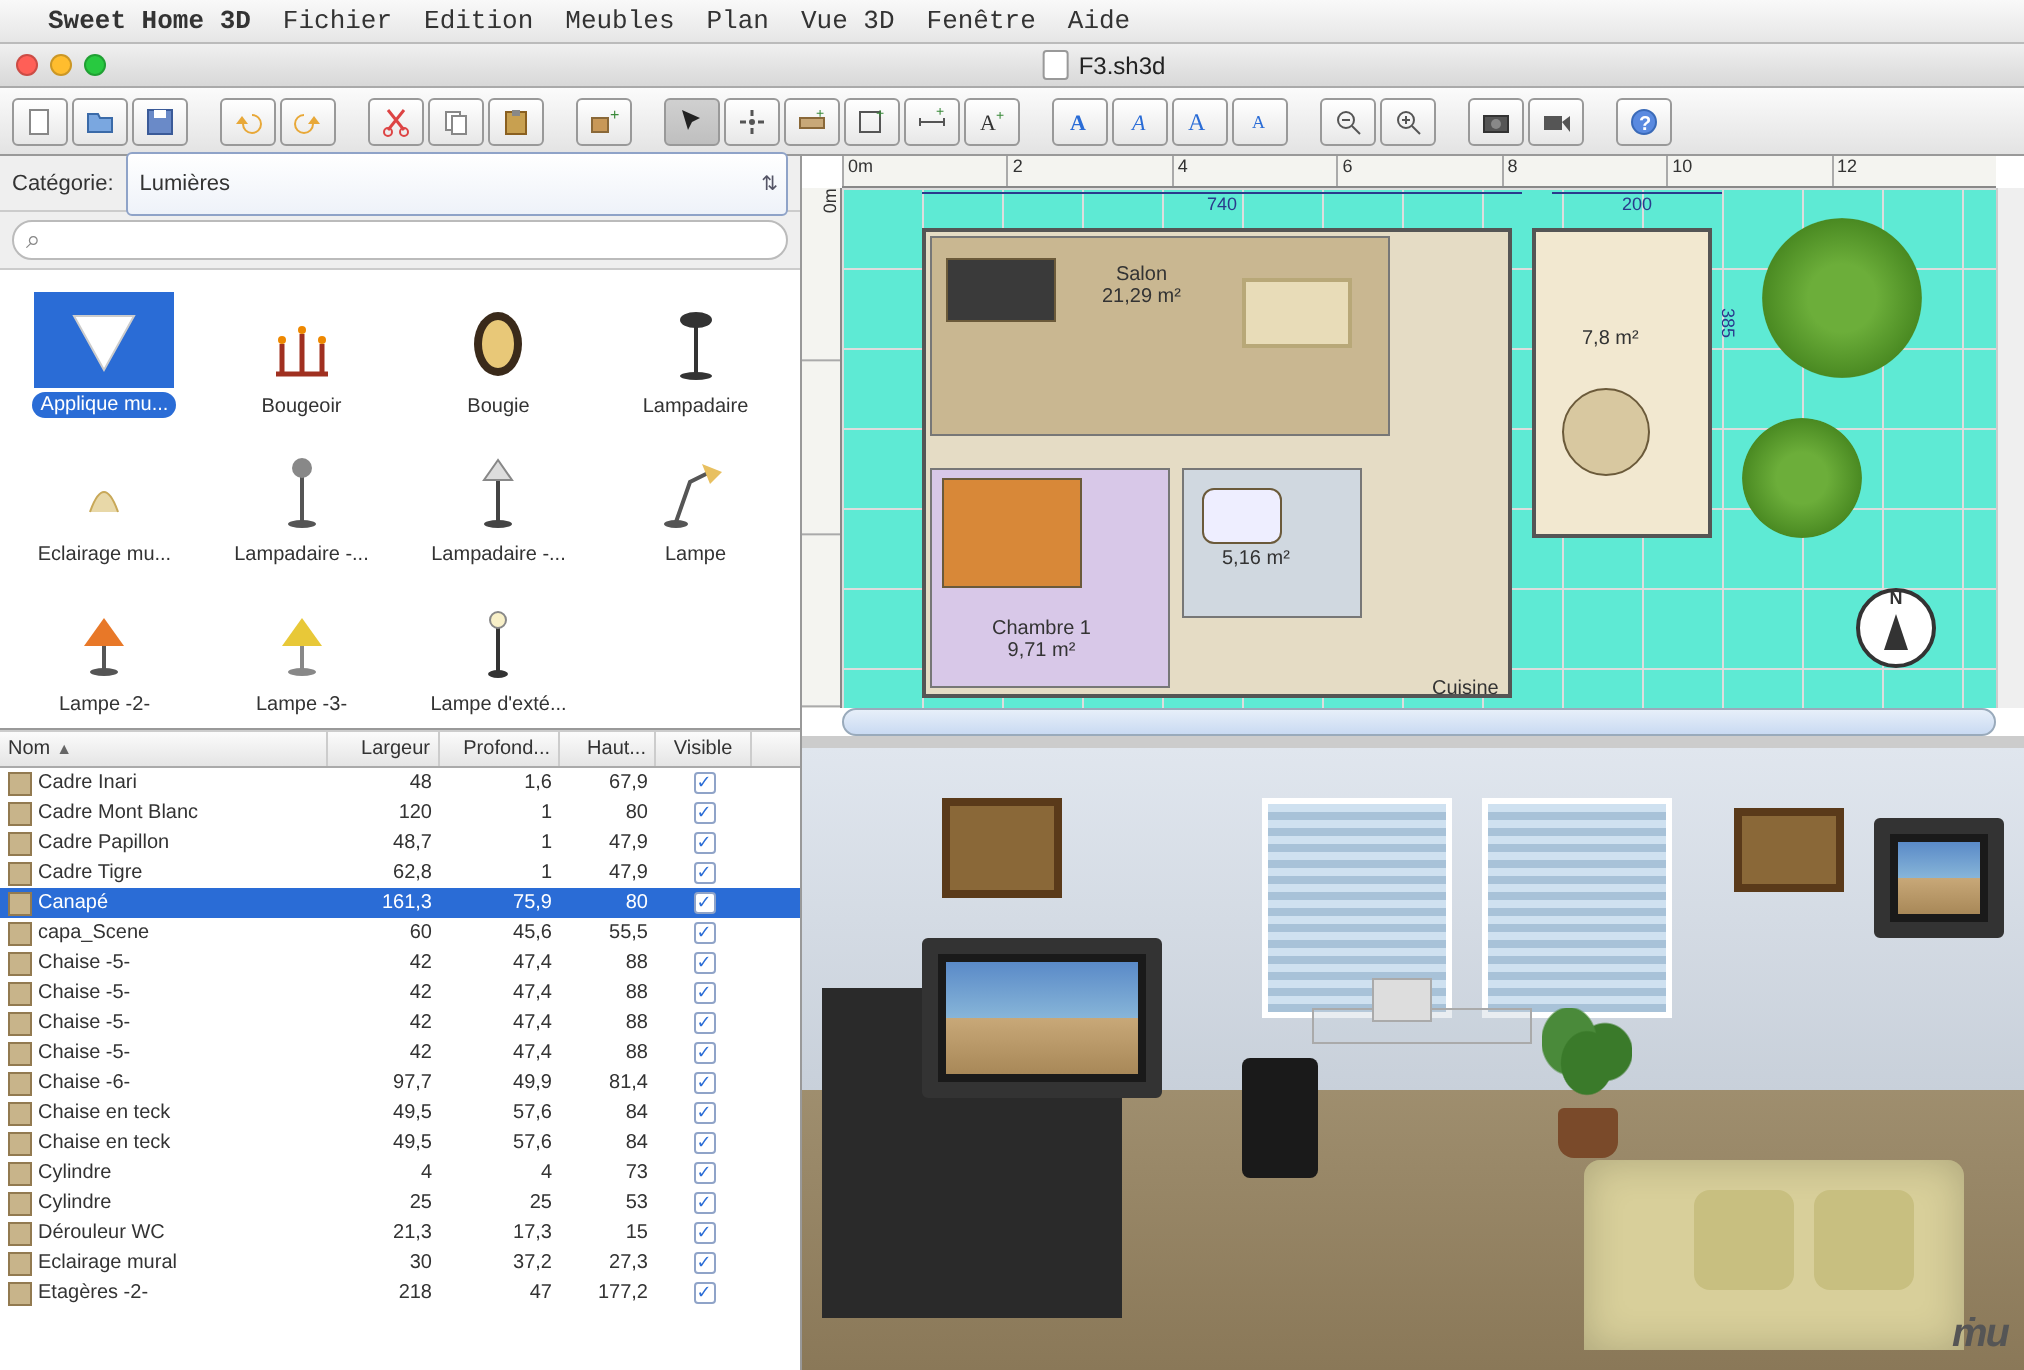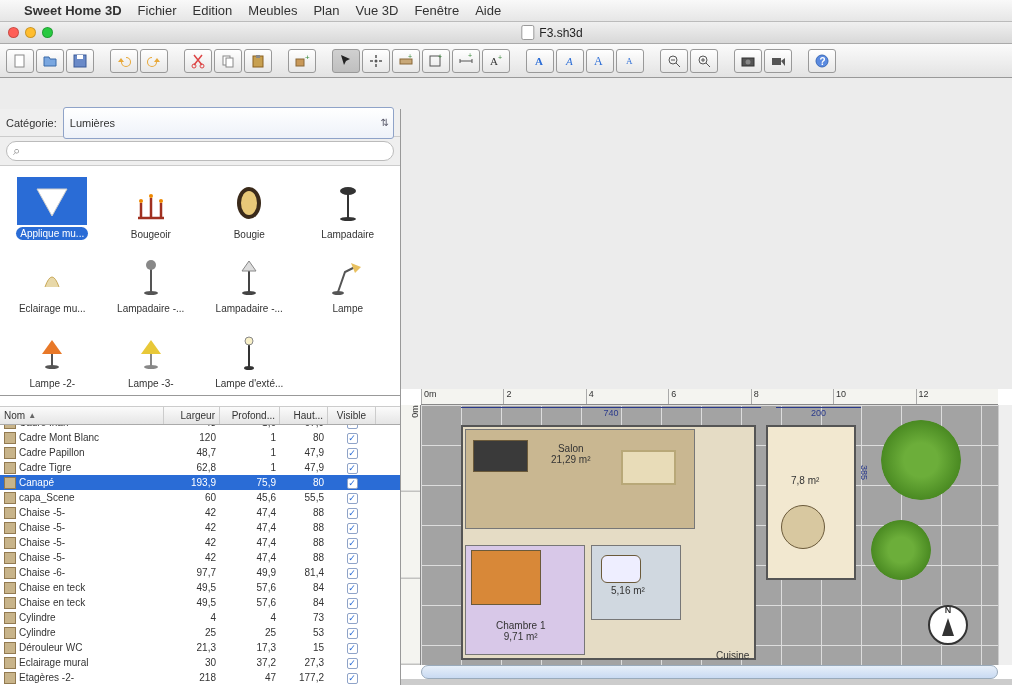--- a/index.html
+++ b/index.html
@@ -2,41 +2,41 @@
 <html><head>
 <meta charset="utf-8">
 <style>
 * { box-sizing: border-box; margin: 0; padding: 0; }
 body { font-family: "Lucida Grande", Helvetica, Arial, sans-serif; font-size: 11px; color: #333; background: #ececec; width: 1012px; height: 685px; overflow: hidden; }
 
 
 .menubar { height: 22px; background: linear-gradient(#f9f9f9,#e6e6e6); border-bottom: 1px solid #bbb; display: flex; align-items: center; padding: 0 8px; gap: 16px; font-size: 13px; }
 .apple { font-size: 15px; }
 .menubar .appname { font-weight: bold; }
-.menuitem { cursor: default; }
+.menuitem { cursor: default; font-family: Liberation Mono, monospace; }
 
 
 .titlebar { height: 22px; background: linear-gradient(#f0f0f0,#d8d8d8); border-bottom: 1px solid #aaa; display: flex; align-items: center; padding: 0 8px; position: relative; }
 .traffic { display: flex; gap: 6px; }
 .traffic span { width: 11px; height: 11px; border-radius: 50%; border: 1px solid rgba(0,0,0,.2); }
 .t-close { background: #ff5f57; }
 .t-min { background: #ffbd2e; }
 .t-max { background: #28c940; }
 .wintitle { position: absolute; left: 50%; transform: translateX(-50%); font-size: 12px; color: #222; display:flex; align-items:center; gap:5px;margin-left:46px;}
 .docicon { width:13px; height:15px; background:#fff; border:1px solid #999; border-radius:2px; display:inline-block;}
 
 
 .toolbar { height: 34px; background: linear-gradient(#fbfbfb,#e3e3e3); border-bottom: 1px solid #999; display: flex; align-items: center; padding: 0 6px; gap: 4px; }
 .tb-group { display: flex; gap: 2px; }
 .tb-btn { width: 28px; height: 24px; background: linear-gradient(#fff,#e7e7e7); border: 1px solid #999; border-radius: 3px; display:flex; align-items:center; justify-content:center; cursor:default; font-size:12px; color:#444;}
 .tb-sep { width: 8px; }
 .tb-btn.active { background: linear-gradient(#d0d0d0,#bfbfbf); }
 
 
-.content { display: flex; height: calc(685px - 22px - 22px - 34px); align-items: flex-end; }
+.content { display: flex; height: calc(685px - 22px - 22px - 34px); }
 .left-panel { width: 401px; display:flex; flex-direction:column; border-right:1px solid #999; background:#fff;}
 .right-panel { flex:1; display:flex; flex-direction:column; }
 
 
 .catrow { height: 28px; display:flex; align-items:center; padding: 3px 6px; gap:6px; background:#efefef; border-bottom:1px solid #ccc;}
 .catlabel { font-size:11px; }
 .catselect { flex:1; height:32px; border:1px solid #8fa3c8; border-radius:3px; background:linear-gradient(#fff,#eef2f9); padding:0 20px 0 6px; font-size:11px; position:relative; display:flex; align-items:center;}
 .catselect::after { content:"⇅"; position:absolute; right:4px; color:#556; font-size:10px; }
 
 
@@ -48,42 +48,42 @@
 .catalog { flex: 0 0 230px; overflow:auto; background:#fff; padding:4px; display:grid; grid-template-columns: repeat(4, 1fr); gap:2px; border-bottom:1px solid #999;}
 .cat-item { display:flex; flex-direction:column; align-items:center; justify-content:flex-end; height:72px; padding:2px; cursor:default; border-radius:3px;}
 .cat-item.selected { }
 .cat-item.selected .cat-thumb { background:#2a6cd6; }
 .cat-item.selected .cat-label { background:#2a6cd6; color:#fff; border-radius:7px; padding:1px 4px;}
 .cat-thumb { width:70px; height:48px; display:flex; align-items:center; justify-content:center; }
 .cat-label { font-size:10px; text-align:center; white-space:nowrap; overflow:hidden; text-overflow:ellipsis; max-width:88px; margin-top:2px;}
 
 
 .furntable { flex:1; overflow:auto; background:#fff; }
-.ft-head { display:flex; position:sticky; top:10px; background:linear-gradient(#fbfbfb,#e5e5e5); border-top:1px solid #ccc; border-bottom:1px solid #aaa; font-size:10px; }
+.ft-head { display:flex; position:sticky; top:0; background:linear-gradient(#fbfbfb,#e5e5e5); border-top:1px solid #ccc; border-bottom:1px solid #aaa; font-size:10px; }
 .ft-head > div { border-right:1px solid #ccc; padding:3px 4px; }
 .col-n { width:164px; display:flex; align-items:center; gap:3px;}
 .col-l { width:56px; text-align:right;}
 .col-p { width:60px; text-align:right;}
 .col-h { width:48px; text-align:right;}
 .col-v { width:48px; text-align:center;}
 .sort-ind { font-size:8px; color:#666; }
 .ft-row { display:flex; font-size:10px; height:15px; align-items:center;}
 .ft-row.selected { background:#2a6cd6; color:#fff; }
 .ft-row > div { padding:1px 4px; }
 .ft-row .col-n { display:flex; align-items:center; gap:3px; overflow:hidden; white-space:nowrap; text-overflow:ellipsis;}
 .row-ico { width:12px; height:12px; background:#c8b48a; border:1px solid #927a50; flex-shrink:0;}
 .chk { width:11px; height:11px; border:1px solid #8fa3c8; border-radius:2px; background:#fff; display:inline-flex; align-items:center; justify-content:center; color:#2a6cd6; font-size:9px; line-height:1;}
 
 
 .plan-pane { flex: 0 0 296px; background:#fff; border-bottom:6px solid #ccc; position:relative; overflow:hidden; }
 .ruler-h { position:absolute; left:20px; right:14px; top:0; height:16px; background:#f4f4f0; border-bottom:1px solid #888; display:flex; font-size:9px; color:#333;}
 .ruler-h span { flex:1; border-left:1px solid #aaa; padding-left:2px;}
 .ruler-v { position:absolute; left:0; top:16px; bottom:14px; width:20px; background:#f4f4f0; border-right:1px solid #888; display:flex; flex-direction:column; font-size:9px;}
 .ruler-v span { flex:1; border-top:1px solid #aaa; padding-top:1px; writing-mode:vertical-lr; transform:rotate(180deg); text-align:right;}
-.plan-canvas { position:absolute; left:20px; top:16px; right:14px; bottom:14px; background:#a3a3a3; }
+.plan-canvas { position:absolute; left:20px; top:16px; right:14px; bottom:14px; background:#5eead4; }
 .plan-grid { position:absolute; inset:0; background-image: linear-gradient(#ddd 1px, transparent 1px), linear-gradient(90deg,#ddd 1px, transparent 1px); background-size: 40px 40px; }
 .dim { position:absolute; font-size:9px; color:#2a3a8c; text-align:center;}
 .dim .line { height:1px; background:#2a3a8c; position:relative;}
 .room { position:absolute; background:#d9c9a8; border:2px solid #555; }
 .room-label { position:absolute; font-size:10px; color:#333; text-align:center; }
 .furniture-obj { position:absolute; background:rgba(180,150,100,.6); border:1px solid #6b5a3a; }
 .tree { position:absolute; width:80px; height:80px; background:radial-gradient(circle,#6cae3a 30%,#4a8a22 70%, transparent 72%); border-radius:50%; }
 .compass { position:absolute; right:30px; bottom:20px; width:40px; height:40px; border:2px solid #333; border-radius:50%; background:#fff;}
 .compass::before{content:"N"; position:absolute; top:-2px; left:50%; transform:translateX(-50%); font-size:9px; font-weight:bold;}
 .compass::after{content:""; position:absolute; left:50%; top:5px; transform:translateX(-50%); border:6px solid transparent; border-bottom:18px solid #333;}
@@ -477,21 +477,21 @@
     <div class="col-l">62,8</div>
     <div class="col-p">1</div>
     <div class="col-h">47,9</div>
     <div class="col-v"><span class="chk">✓</span></div>
           </div>
           <div class="ft-row selected">
     <div class="col-n">
               <span class="row-ico"></span>
               <span>Canapé</span>
             </div>
-    <div class="col-l">193,9</div>
+    <div class="col-l">161,3</div>
     <div class="col-p">75,9</div>
     <div class="col-h">80</div>
     <div class="col-v"><span class="chk">✓</span></div>
           </div>
           <div class="ft-row">
     <div class="col-n">
               <span class="row-ico"></span>
               <span>capa_Scene</span>
             </div>
     <div class="col-l">60</div>

